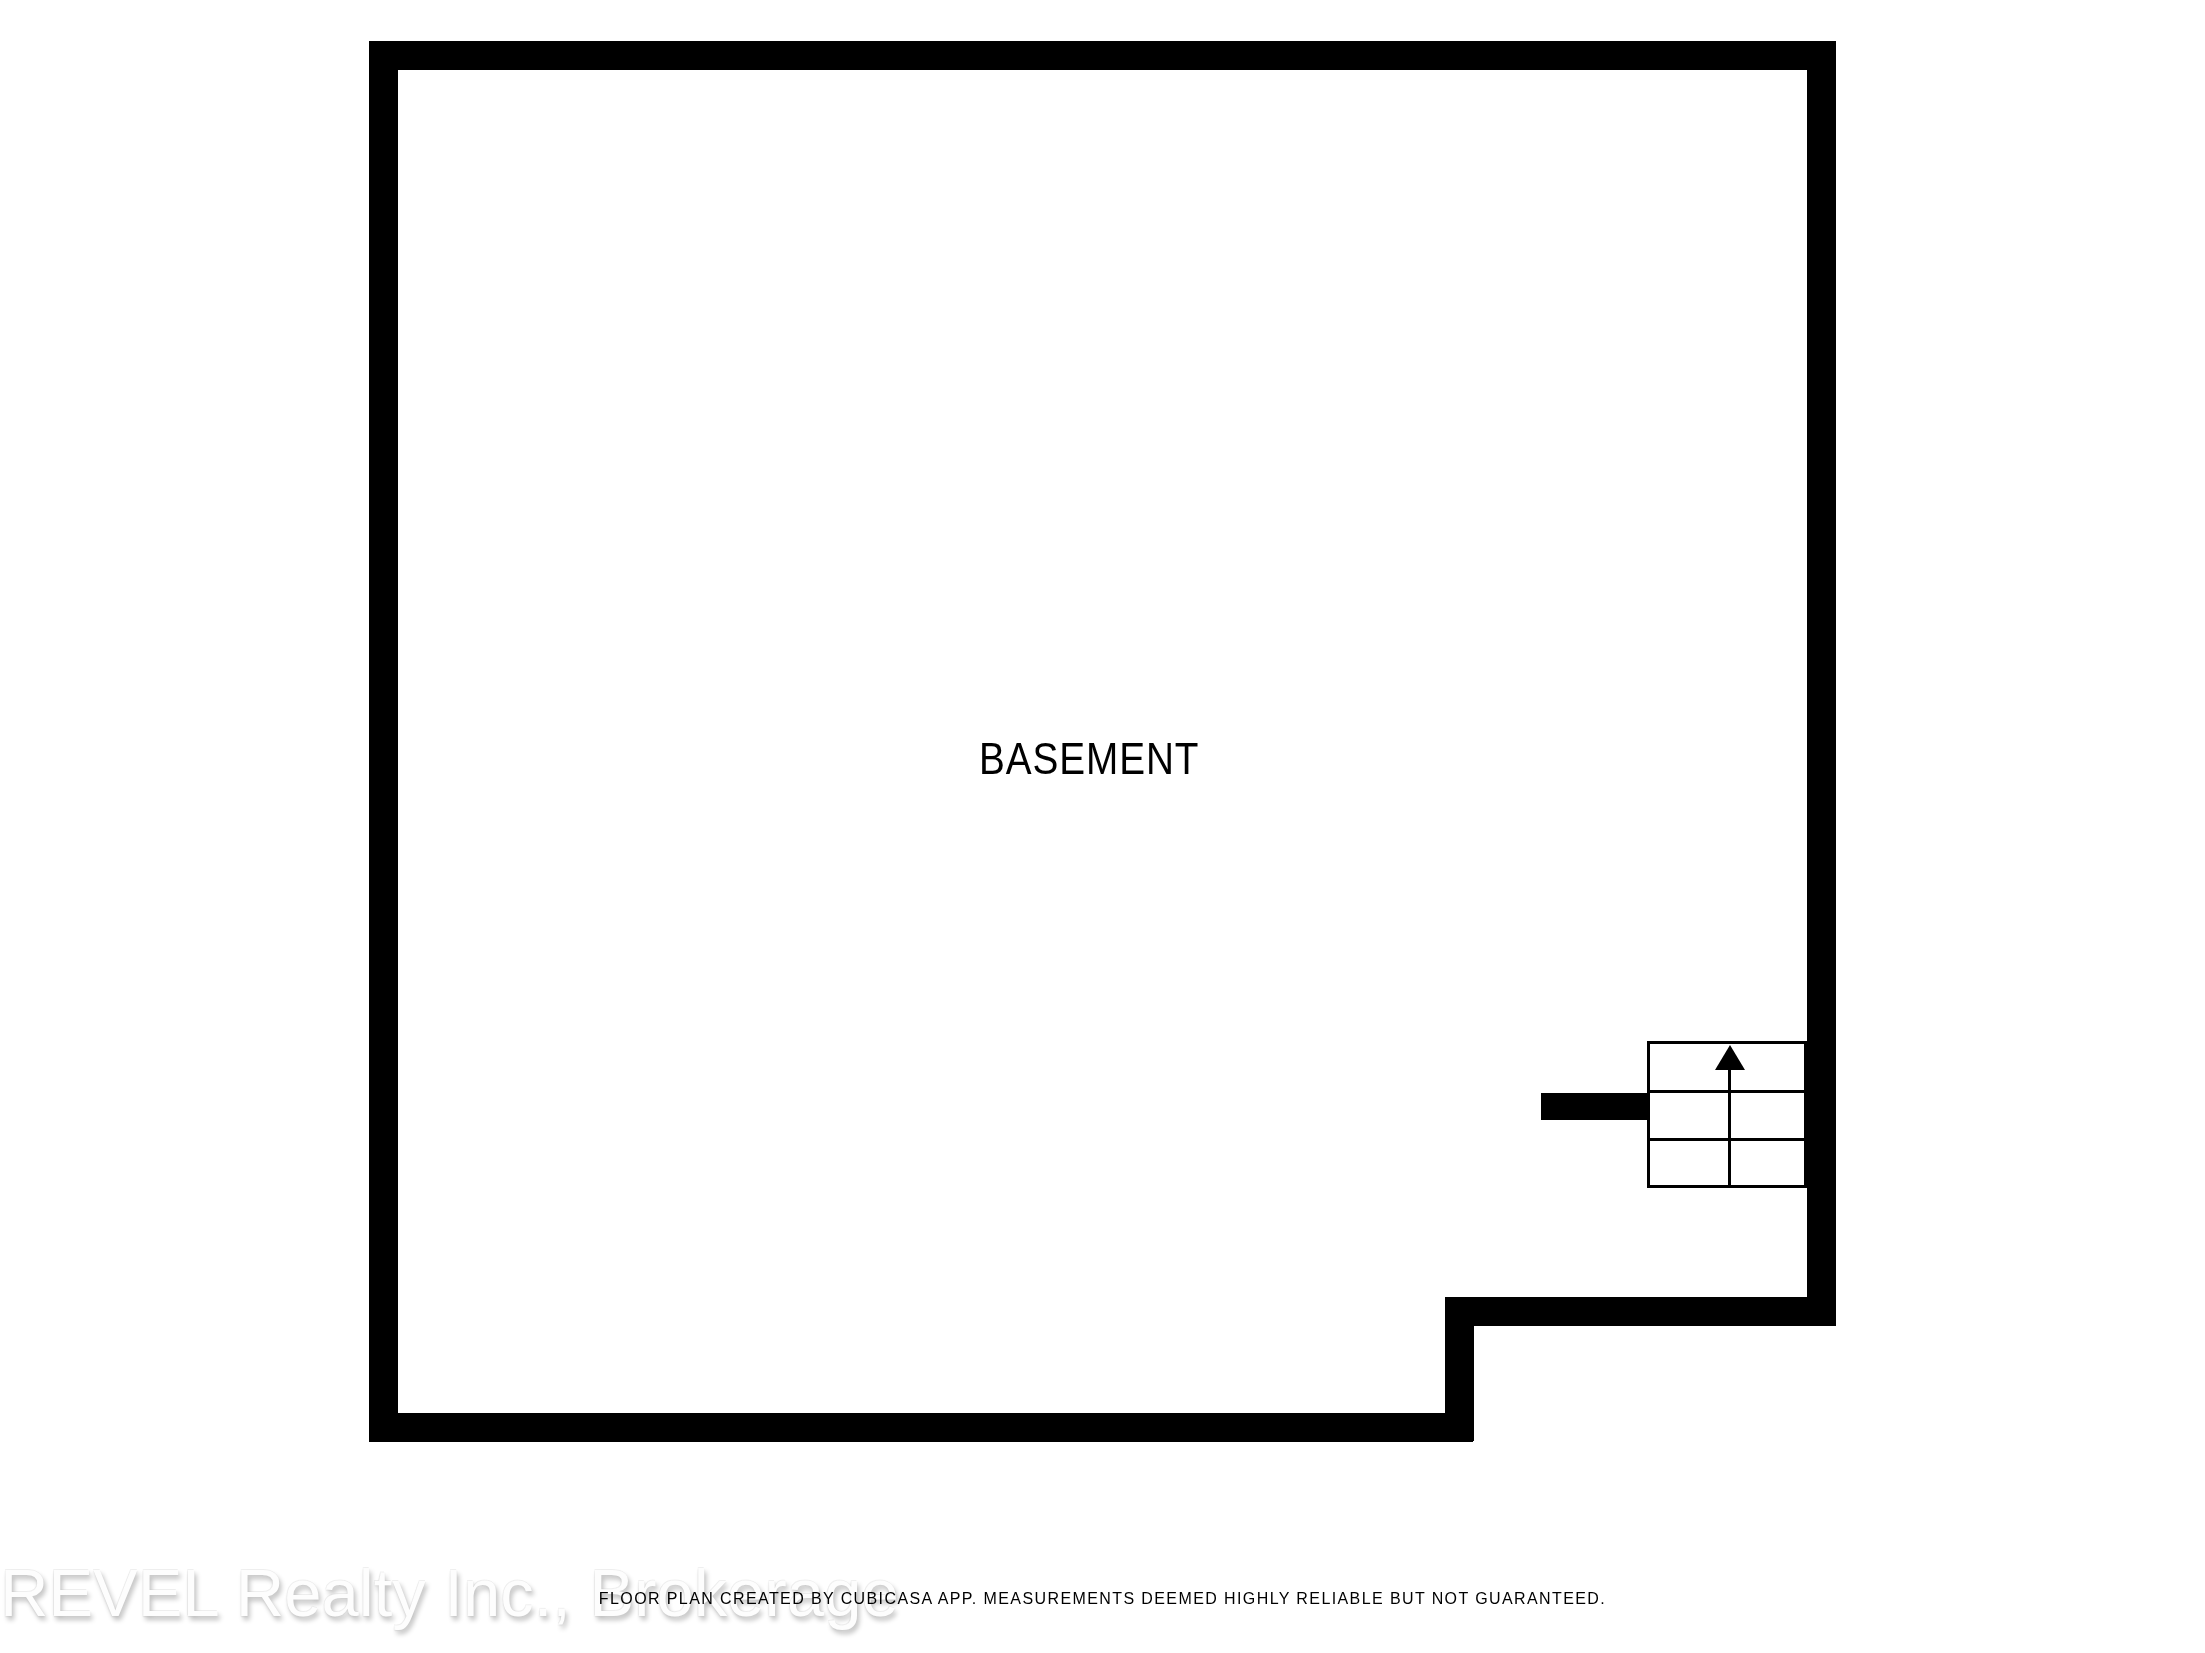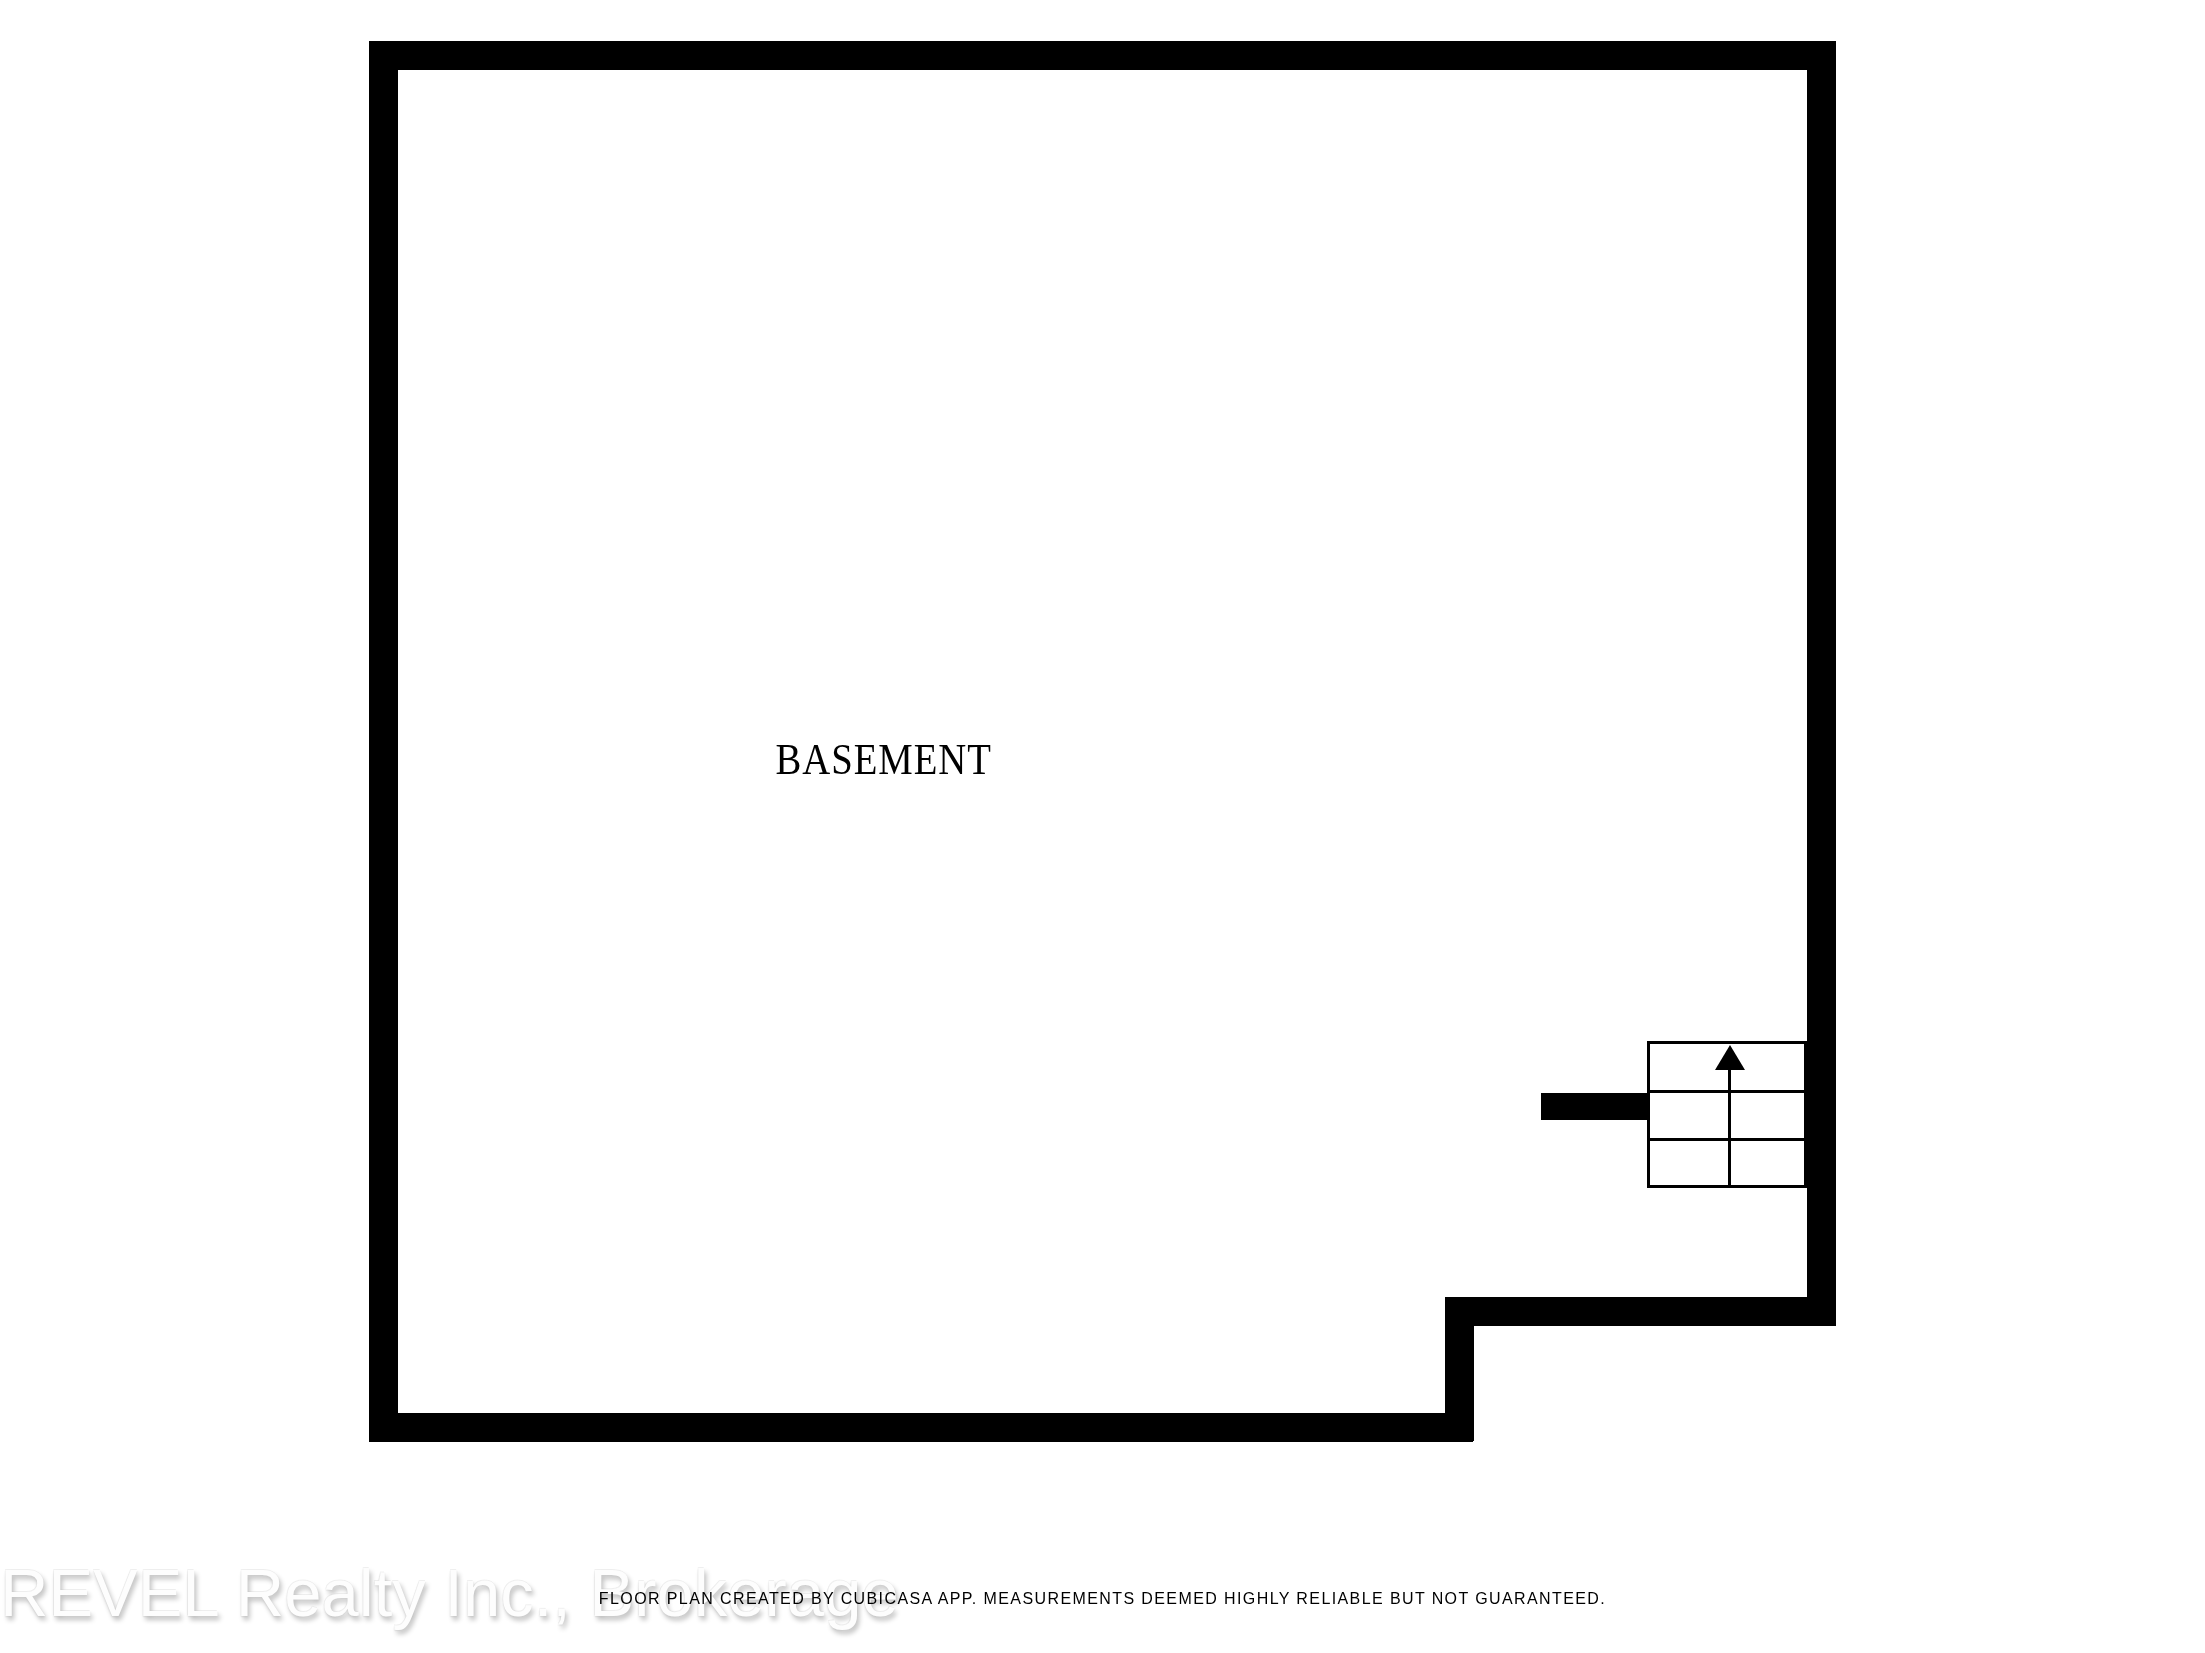--- a/index.html
+++ b/index.html
@@ -49,27 +49,26 @@
     border-left: 15px solid transparent;
     border-right: 15px solid transparent;
     border-bottom: 25px solid #000000;
   }
 
   
   .room-label {
     position: absolute;
     left: 758px; top: 733px;
     width: 662px;
-    text-align: left;
+    text-align: center;
     font-size: 45px;
     font-weight: 400;
     letter-spacing: 1.1px;
     color: #000000;
     white-space: nowrap;
-    font-family: Liberation Serif, serif;
   }
   .room-label .squeeze {
     display: inline-block;
     transform: scaleX(0.86);
     transform-origin: center;
   }
 
   
   .watermark {
     position: absolute;

